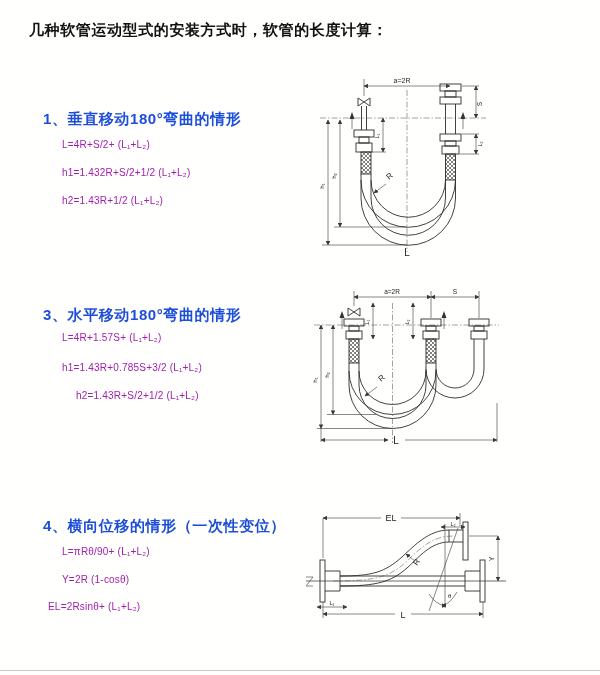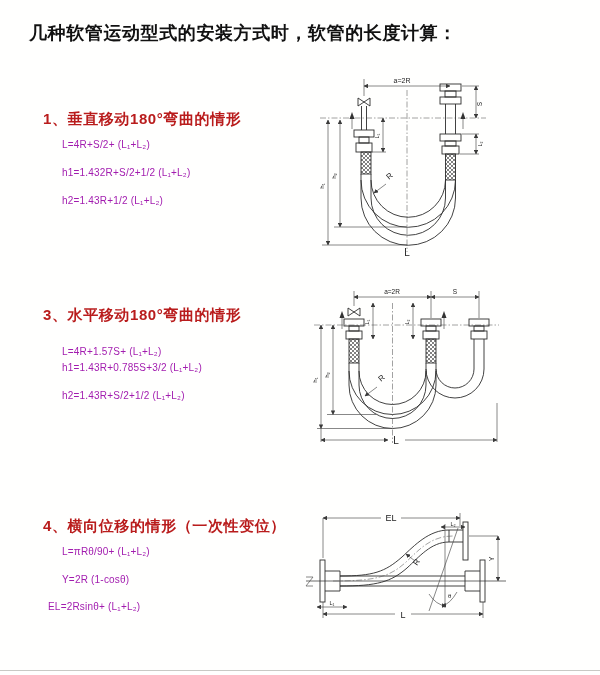--- a/index.html
+++ b/index.html
@@ -2,22 +2,22 @@
 <html><head>
 <meta charset="utf-8">
 <style>
   html,body{margin:0;padding:0;}
   body{
     width:600px;height:675px;position:relative;background:#fffffe;
     font-family:"Liberation Sans","DejaVu Sans",sans-serif;color:#1a1a1a;
     overflow:hidden;
   }
   .abs{position:absolute;}
-  .doc-title{left:29px;top:21px;font-size:18px;font-weight:700;letter-spacing:0.6px;color:#111;}
-  .sec-heading{font-size:15px;font-weight:700;letter-spacing:0.6px;color:#b91c1c;}
+  .doc-title{left:29px;top:21px;font-size:15px;font-weight:700;letter-spacing:0.6px;color:#111;}
+  .sec-heading{font-size:15px;font-weight:700;letter-spacing:0.6px;color:#1d4ed8;}
   .formula{font-size:10px;letter-spacing:0.2px;color:#a21caf;}
   .page-bottom-line{left:0;top:670px;width:600px;border-top:1px solid #c9c9c5;height:0;}
   svg{position:absolute;overflow:visible;}
   svg text{fill:#222;font-family:"Liberation Sans","DejaVu Sans",sans-serif;}
   .dln{stroke:#2d2d2d;stroke-width:0.9;fill:none;}
   .thin{stroke:#2d2d2d;stroke-width:0.7;fill:none;}
   .dim{stroke:#474747;stroke-width:0.65;fill:none;}
   .dima{marker-start:url(#ar1);marker-end:url(#ar1);}
   .dima2{marker-start:url(#ar2);marker-end:url(#ar2);}
   .dima3{marker-start:url(#ar3);marker-end:url(#ar3);}
@@ -27,23 +27,23 @@
 <body>
 
 <div class="abs doc-title">几种软管运动型式的安装方式时，软管的长度计算：</div>
 
 <div class="abs sec-heading" style="left:43px;top:110px">1、垂直移动180°弯曲的情形</div>
 <div class="abs formula" style="left:62px;top:139px">L=4R+S/2+ (L₁+L₂)</div>
 <div class="abs formula" style="left:62px;top:167px">h1=1.432R+S/2+1/2 (L₁+L₂)</div>
 <div class="abs formula" style="left:62px;top:195px">h2=1.43R+1/2 (L₁+L₂)</div>
 
 <div class="abs sec-heading" style="left:43px;top:306px">3、水平移动180°弯曲的情形</div>
-<div class="abs formula" style="left:62px;top:346px">L=4R+1.57S+ (L₁+L₂)</div>
+<div class="abs formula" style="left:62px;top:332px">L=4R+1.57S+ (L₁+L₂)</div>
 <div class="abs formula" style="left:62px;top:362px">h1=1.43R+0.785S+3/2 (L₁+L₂)</div>
-<div class="abs formula" style="left:62px;top:390px">h2=1.43R+S/2+1/2 (L₁+L₂)</div>
+<div class="abs formula" style="left:76px;top:390px">h2=1.43R+S/2+1/2 (L₁+L₂)</div>
 
 <div class="abs sec-heading" style="left:43px;top:517px">4、横向位移的情形（一次性变位）</div>
 <div class="abs formula" style="left:62px;top:546px">L=πRθ/90+ (L₁+L₂)</div>
 <div class="abs formula" style="left:62px;top:574px">Y=2R (1-cosθ)</div>
 <div class="abs formula" style="left:48px;top:601px">EL=2Rsinθ+ (L₁+L₂)</div>
 
 <svg style="left:316px;top:74px" width="185" height="185" viewBox="0 0 185 185">
   <defs>
     <marker id="ar1" viewBox="0 0 10 10" refX="9" refY="5" markerWidth="7" markerHeight="7" orient="auto-start-reverse">
       <path d="M0,0 L10,5 L0,10 z" fill="#3a3a3a"></path>

